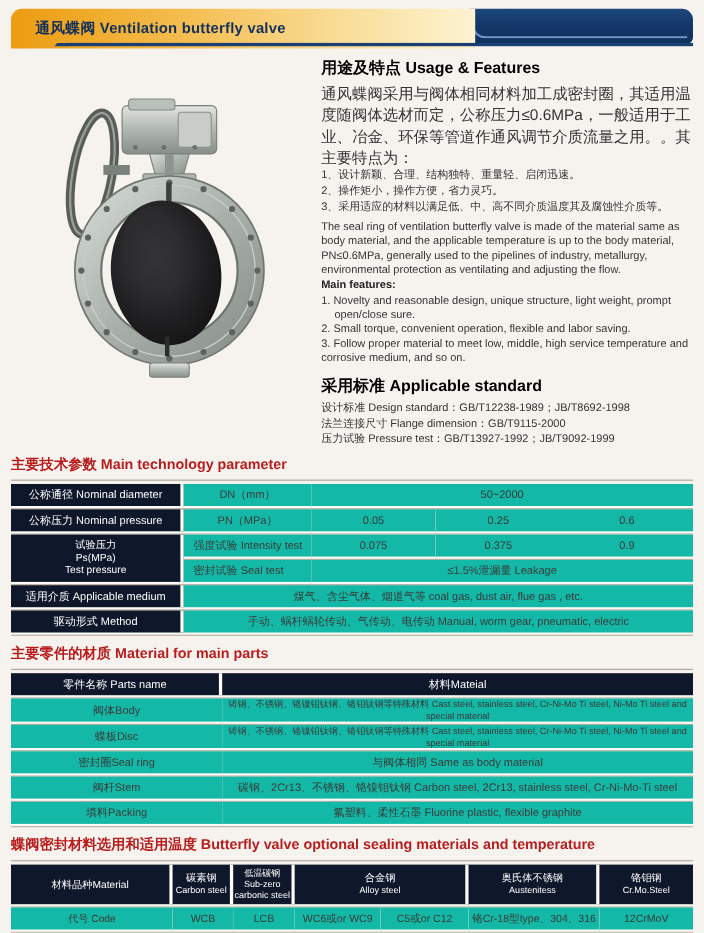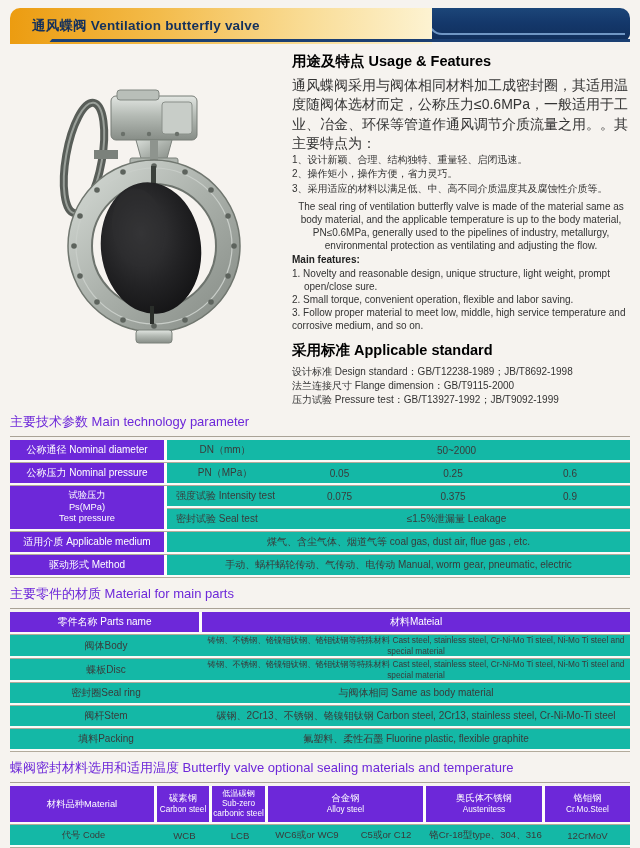--- a/index.html
+++ b/index.html
@@ -37,40 +37,40 @@
     content: ''; position: absolute; left: -9px; top: 0; width: 12px; height: 2.5px;
     background: #1b3f72; transform: skewX(-40deg);
   }
 
   
   .top { display: flex; align-items: flex-start; }
   .figure-col { width: 276px; flex: none; }
   .text-col { flex: 1; padding-left: 6px; }
 
   h2.sec { font-size: 14.5px; font-weight: bold; color: #000; margin: 2px 0 5px 0; }
-  h2.sec-wide { font-size: 13px; font-weight: normal; color: #6d28d9; margin: 10px 0 5px 0; }
+  h2.sec-wide { font-size: 13px; font-weight: bold; color: #b91c1c; margin: 10px 0 5px 0; }
 
   .para { font-size: 14px; line-height: 1.38; color: #333; }
   .cn-feat, .std-line { font-size: 10px; line-height: 1.42; color: #333; }
-  .en-para { font-size: 10px; line-height: 1.32; color: #333; margin-top: 4px; text-align: center; }
+  .en-para { font-size: 10px; line-height: 1.32; color: #333; margin-top: 4px; }
   .en-label { font-size: 10px; font-weight: bold; color: #222; line-height: 1.4; }
   .en-feat { font-size: 10px; line-height: 1.32; color: #333; }
   .en-feat.hang { padding-left: 12px; text-indent: -12px; }
   .std-block { margin-top: 2px; }
 
   
   .tbl { display: grid; row-gap: 3px; border-top: 1px solid #a9a296; padding-top: 3px; margin-bottom: 10px; }
   .cell {
     min-height: 20px;
     display: flex; align-items: center; justify-content: center;
     text-align: center;
     font-size: 10px;
     box-shadow: 0 2px 0 #fbfaf7, 0 3px 0 #b3ab9c;
   }
-  .navy { background: #6d28d9; color: #fff; border-right: 3px solid #fefdfb; }
+  .navy { background: #0f172a; color: #fff; border-right: 3px solid #fefdfb; }
   .navy.last { border-right: none; }
   .cream { background: #14b8a6; color: #3a3a3a; }
   .left { justify-content: flex-start; padding-left: 9px; text-align: left; }
   .stack { flex-direction: column; line-height: 1.25; justify-content: center; }
 
   .tbl-tech { grid-template-columns: 157px 116px 113px 114px 120px; }
   .tbl-parts { grid-template-columns: 192px 428px; }
   .tbl-seal { grid-template-columns: 147px 55px 56px 78px 80px 119px 85px; }
 
   .span2r { grid-row: span 2; }

